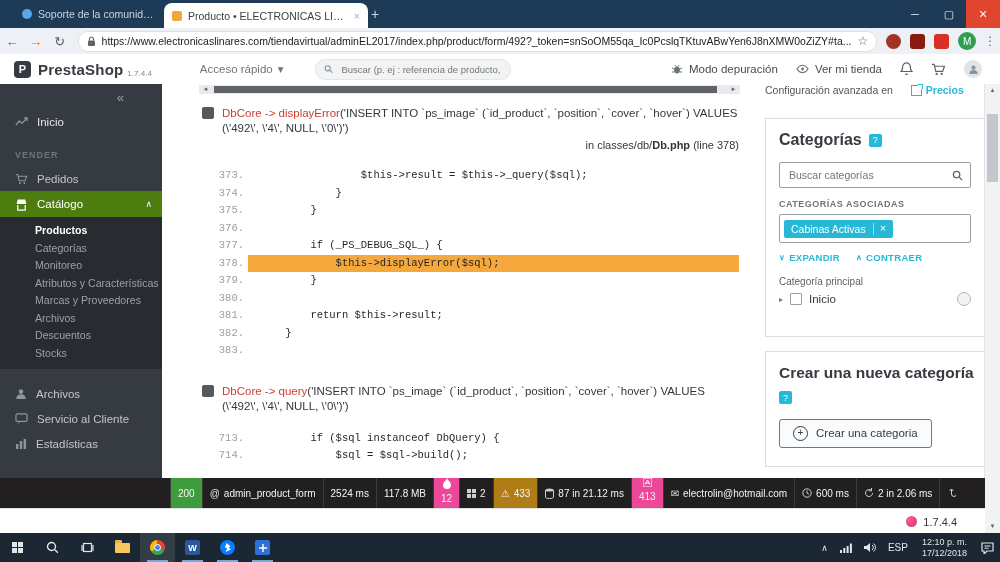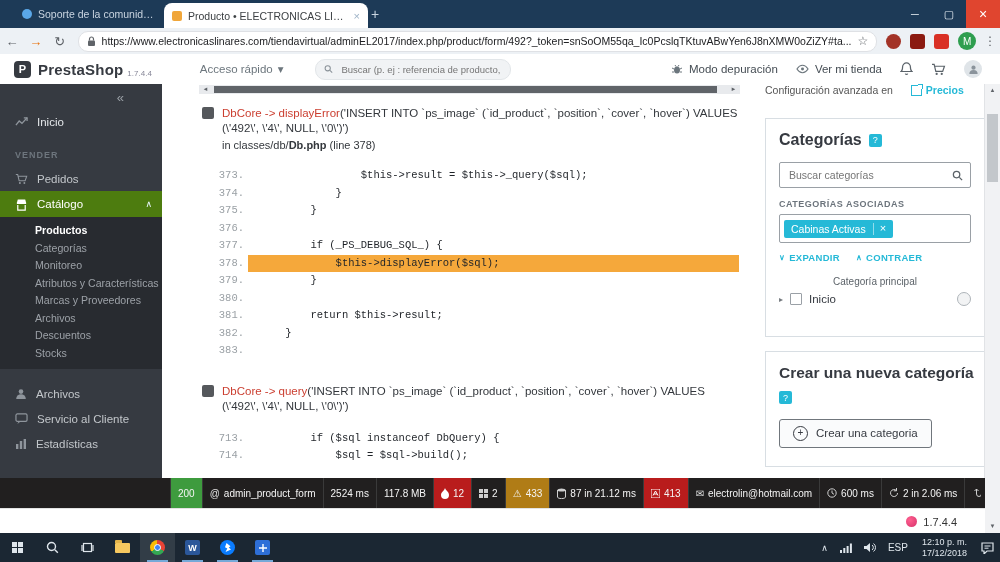--- a/index.html
+++ b/index.html
@@ -84,21 +84,21 @@
   .hscroll{position:absolute;top:1px;left:37px;width:541px;height:9px;display:flex;}
   .hs-btn{width:13px;height:9px;background:#e8eaed;color:#5f6368;font-size:6px;line-height:9px;
           text-align:center;}
   .hs-track{flex:1;background:#e8eaed;position:relative;}
   .hs-thumb{position:absolute;left:2px;right:10px;top:1px;bottom:1px;background:#606469;}
   .traces{position:absolute;top:22px;left:40px;width:537px;}
   .trace-head{display:flex;gap:8px;font-size:11.5px;line-height:15px;color:#33373c;}
   .err-ico{width:12px;height:12px;border-radius:2px;background:#55585c;flex:0 0 auto;margin-top:1px;}
   .fn{color:#cb3e30;}
   .args{color:#33373c;}
-  .trace-loc{font-size:11px;color:#33373c;margin:3px 0 0 20px;}
+  .trace-loc{font-size:11px;color:#33373c;margin:3px 0 0 20px;text-align:right;}
   .trace-loc b{font-weight:bold;}
   .trace-code{margin:16px 0 0 0;}
   .code-line{line-height:17.5px;white-space:pre;font-family:Liberation Mono, monospace;font-size:10.5px;}
   .code-line .ln{display:inline-block;width:58px;padding-right:16px;box-sizing:border-box;
                  text-align:right;color:#9aa0a5;}
   .code-line .cd{color:#1f2328;}
   .code-line.hl{background:linear-gradient(90deg,#fff 0 46px,#f5a83b 46px 100%);}
   .trace2{margin-top:24px;}
 
   
@@ -119,21 +119,21 @@
                     font-family:"Liberation Sans",sans-serif;}
   .assoc-label{margin-top:11px;font-size:9px;letter-spacing:.5px;color:#6c747c;font-weight:bold;}
   .tag-field{margin-top:5px;border:1px solid #9aa0a6;border-radius:2px;padding:4px;min-height:18px;}
   .tag{display:inline-flex;gap:7px;background:#25b9d7;color:#fff;font-size:10.5px;
        padding:3px 7px;border-radius:2px;}
   .tag-x{font-size:11px;line-height:10px;border-left:1px solid rgba(255,255,255,.5);padding-left:6px;}
   .ec-row{margin-top:9px;display:flex;gap:16px;}
   .ec-link{color:#25b9d7;font-size:9.5px;font-weight:bold;letter-spacing:.3px;display:flex;gap:4px;
            align-items:center;}
   .ec-ico{font-size:8px;}
-  .maincat-label{margin-top:13px;text-align:center;font-size:10px;color:#5b6268;}
+  .maincat-label{margin-top:13px;text-align:left;font-size:10px;color:#5b6268;}
   .tree-row{margin-top:5px;display:flex;align-items:center;gap:7px;font-size:11.5px;color:#363a41;
             padding-bottom:14px;}
   .tri{color:#74797e;font-size:8px;}
   .cb{width:10px;height:10px;border:1px solid #9aa0a6;border-radius:1px;display:inline-block;}
   .radio{margin-left:auto;width:12px;height:12px;border:1px solid #aeb4b9;border-radius:50%;
          background:#f2f3f4;}
   .card2{margin-top:14px;padding-bottom:18px;}
   .card-title2{font-size:15.5px;font-weight:bold;color:#363a41;white-space:nowrap;}
   .card2 .help-badge{margin-top:9px;}
   .create-btn{margin-top:14px;display:flex;align-items:center;gap:8px;background:#fafbfc;
@@ -149,21 +149,21 @@
   .vs-btn.down{position:absolute;bottom:0;left:0;right:0;}
   .vs-thumb{position:absolute;top:30px;left:2px;right:2px;height:68px;background:#c3c7cb;}
 
   
   .profiler{position:absolute;top:478px;left:0;right:15px;height:30px;background:#211f1f;display:flex;
             align-items:stretch;color:#f4f4f4;font-size:10px;overflow:hidden;}
   .pf-spacer{width:170px;flex:0 0 auto;}
   .pf-seg{display:flex;align-items:center;gap:4px;padding:0 7px;border-left:1px solid #3a3a3a;
           white-space:nowrap;}
   .pf-seg.green{background:#3e9b3e;}
-  .pf-seg.red{background:#b91c1c;}
+  .pf-seg.red{background:#ec4899;flex-direction:column;}
   .pf-seg.yellow{background:#b07c16;}
   .pfi{font-size:10px;opacity:.9;}
 
   
   .substrip{position:absolute;top:508px;left:0;right:15px;height:25px;background:#fff;
             border-top:1px solid #e3e3e3;display:flex;align-items:center;justify-content:flex-end;
             gap:6px;padding-right:28px;}
   .ps-dot{width:11px;height:11px;border-radius:50%;background:radial-gradient(circle at 35% 35%,#ff5f8f,#d6336c);}
   .ver2{font-size:11px;color:#333;}
 

